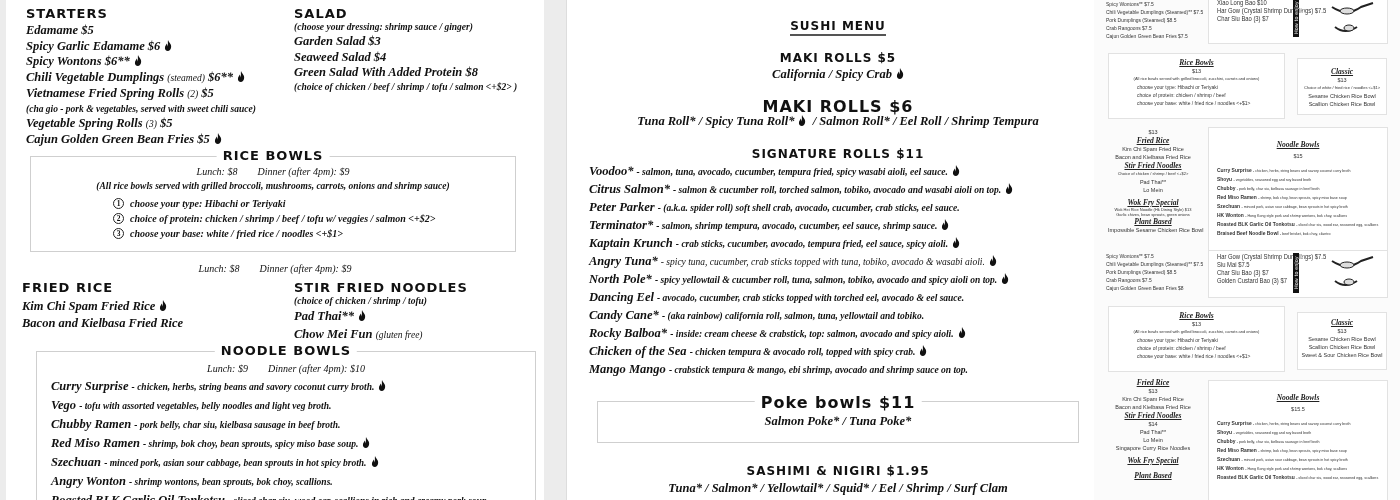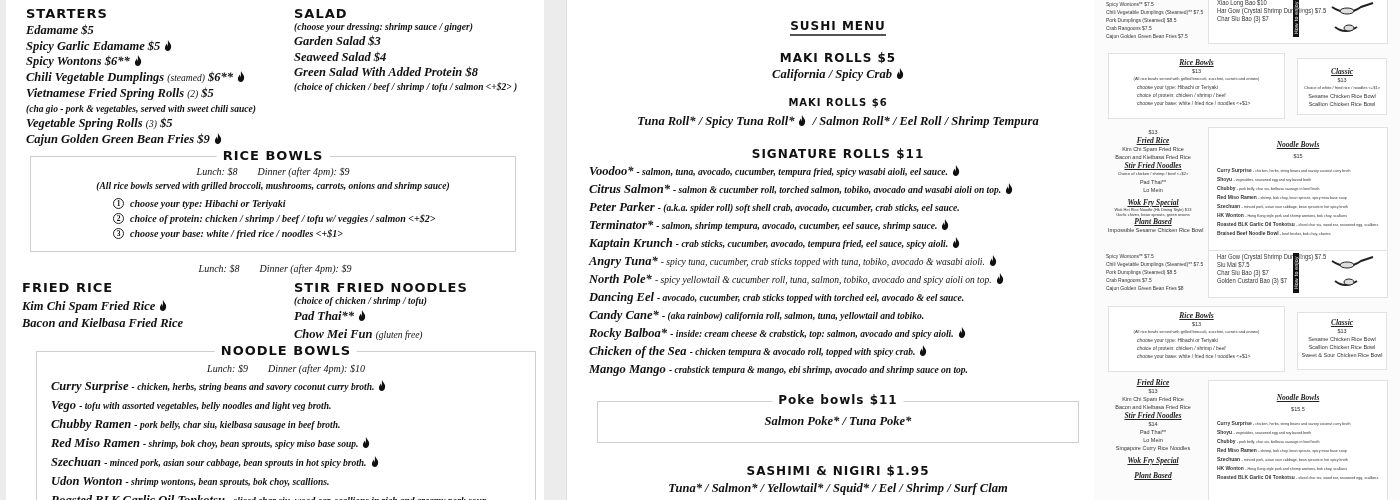--- a/index.html
+++ b/index.html
@@ -53,33 +53,33 @@
   .spoon { position: absolute; }
 </style>
 </head>
 <body>
 
 <div class="pane" id="pane-left">
 
   <div id="starters">
     <div class="hdr">STARTERS</div>
     <div class="item" style="margin-top:2px"><span>Edamame $5</span></div>
-    <div class="item"><span>Spicy Garlic Edamame $5</span><span class="flame"><svg viewBox="0 0 8 11">
+    <div class="item"><span>Spicy Garlic Edamame $6</span><span class="flame"><svg viewBox="0 0 8 11">
             <path d="M4 0C5 3 8 4 7 8C6.5 10 5 11 4 11C2 11 0.5 9.5 1 7C1.3 5.5 2.5 5 2.5 3.5C3.5 4.5 3.5 5.5 3.3 6.5C4.5 5 3.5 2 4 0Z" fill="#111"></path>
           </svg></span></div>
     <div class="item"><span>Spicy Wontons $6**</span><span class="flame"><svg viewBox="0 0 8 11">
             <path d="M4 0C5 3 8 4 7 8C6.5 10 5 11 4 11C2 11 0.5 9.5 1 7C1.3 5.5 2.5 5 2.5 3.5C3.5 4.5 3.5 5.5 3.3 6.5C4.5 5 3.5 2 4 0Z" fill="#111"></path>
           </svg></span></div>
     <div class="item"><span>Chili Vegetable Dumplings</span> <span class="small">(steamed)</span> <span>$6**</span><span class="flame"><svg viewBox="0 0 8 11">
             <path d="M4 0C5 3 8 4 7 8C6.5 10 5 11 4 11C2 11 0.5 9.5 1 7C1.3 5.5 2.5 5 2.5 3.5C3.5 4.5 3.5 5.5 3.3 6.5C4.5 5 3.5 2 4 0Z" fill="#111"></path>
           </svg></span></div>
     <div class="item"><span>Vietnamese Fried Spring Rolls</span> <span class="small">(2)</span> <span>$5</span></div>
     <div class="note" style="font-weight:bold">(cha gio - pork &amp; vegetables, served with sweet chili sauce)</div>
     <div class="item"><span>Vegetable Spring Rolls</span> <span class="small">(3)</span> <span>$5</span></div>
-    <div class="item"><span>Cajun Golden Green Bean Fries $9</span><span class="flame"><svg viewBox="0 0 8 11">
+    <div class="item"><span>Cajun Golden Green Bean Fries $5</span><span class="flame"><svg viewBox="0 0 8 11">
             <path d="M4 0C5 3 8 4 7 8C6.5 10 5 11 4 11C2 11 0.5 9.5 1 7C1.3 5.5 2.5 5 2.5 3.5C3.5 4.5 3.5 5.5 3.3 6.5C4.5 5 3.5 2 4 0Z" fill="#111"></path>
           </svg></span></div>
   </div>
 
   <div id="salad">
     <div class="hdr">SALAD</div>
     <div class="note" style="font-weight:bold">(choose your dressing: shrimp sauce / ginger)</div>
     <div class="item">Garden Salad $3</div>
     <div class="item">Seaweed Salad  $4</div>
     <div class="item">Green Salad With Added Protein $8</div>
@@ -138,34 +138,34 @@
             <path d="M4 0C5 3 8 4 7 8C6.5 10 5 11 4 11C2 11 0.5 9.5 1 7C1.3 5.5 2.5 5 2.5 3.5C3.5 4.5 3.5 5.5 3.3 6.5C4.5 5 3.5 2 4 0Z" fill="#111"></path>
           </svg></span></div>
     <div class="item nb-item" style="top:46px"><span>Vego</span> <span class="small" style="font-weight:bold">- tofu with assorted vegetables, belly noodles and light veg broth.</span></div>
     <div class="item nb-item" style="top:65px"><span>Chubby Ramen</span> <span class="small" style="font-weight:bold">- pork belly, char siu, kielbasa sausage in beef broth.</span></div>
     <div class="item nb-item" style="top:84px"><span>Red Miso Ramen</span> <span class="small" style="font-weight:bold">- shrimp, bok choy, bean sprouts, spicy miso base soup.</span><span class="flame"><svg viewBox="0 0 8 11">
             <path d="M4 0C5 3 8 4 7 8C6.5 10 5 11 4 11C2 11 0.5 9.5 1 7C1.3 5.5 2.5 5 2.5 3.5C3.5 4.5 3.5 5.5 3.3 6.5C4.5 5 3.5 2 4 0Z" fill="#111"></path>
           </svg></span></div>
     <div class="item nb-item" style="top:103px"><span>Szechuan</span> <span class="small" style="font-weight:bold">- minced pork, asian sour cabbage, bean sprouts in hot spicy broth.</span><span class="flame"><svg viewBox="0 0 8 11">
             <path d="M4 0C5 3 8 4 7 8C6.5 10 5 11 4 11C2 11 0.5 9.5 1 7C1.3 5.5 2.5 5 2.5 3.5C3.5 4.5 3.5 5.5 3.3 6.5C4.5 5 3.5 2 4 0Z" fill="#111"></path>
           </svg></span></div>
-    <div class="item nb-item" style="top:122px"><span>Udon Wonton</span> <span class="small" style="font-weight:bold">- shrimp wontons, bean sprouts, bok choy, scallions.</span></div>
+    <div class="item nb-item" style="top:122px"><span>Angry Wonton</span> <span class="small" style="font-weight:bold">- shrimp wontons, bean sprouts, bok choy, scallions.</span></div>
     <div class="item nb-item" style="top:141px"><span>Roasted BLK Garlic Oil Tonkotsu</span> <span class="small" style="font-weight:bold">- sliced char siu, wood ear, scallions in rich and creamy pork soup</span></div>
   </div>
 </div>
 
 <div class="pane" id="pane-mid">
   <div id="sushi-title" class="hdr"><span>SUSHI MENU</span></div>
 
   <div class="mid-center hdr" style="top:51px;font-size:12px">MAKI ROLLS $5</div>
   <div class="mid-center item" style="top:67px"><span>California / Spicy Crab</span><span class="flame"><svg viewBox="0 0 8 11">
           <path d="M4 0C5 3 8 4 7 8C6.5 10 5 11 4 11C2 11 0.5 9.5 1 7C1.3 5.5 2.5 5 2.5 3.5C3.5 4.5 3.5 5.5 3.3 6.5C4.5 5 3.5 2 4 0Z" fill="#111"></path>
         </svg></span></div>
 
-  <div class="mid-center hdr" style="top:97px;font-size:10px">MAKI ROLLS $6</div>
+  <div class="mid-center hdr" style="top:97px;font-size:16px">MAKI ROLLS $6</div>
   <div class="mid-center item" style="top:114px"><span>Tuna Roll* / Spicy Tuna Roll*</span><span class="flame"><svg viewBox="0 0 8 11">
           <path d="M4 0C5 3 8 4 7 8C6.5 10 5 11 4 11C2 11 0.5 9.5 1 7C1.3 5.5 2.5 5 2.5 3.5C3.5 4.5 3.5 5.5 3.3 6.5C4.5 5 3.5 2 4 0Z" fill="#111"></path>
         </svg></span>&nbsp;&nbsp;<span>/ Salmon Roll* / Eel Roll / Shrimp Tempura</span></div>
 
   <div class="mid-center hdr" style="top:147px;font-size:12px">SIGNATURE ROLLS $11</div>
 
   <div class="sig-row item" style="top:164px"><span>Voodoo*</span> <span class="small" style="font-weight:bold">- salmon, tuna, avocado, cucumber, tempura fried, spicy wasabi aioli, eel sauce.</span><span class="flame"><svg viewBox="0 0 8 11">
           <path d="M4 0C5 3 8 4 7 8C6.5 10 5 11 4 11C2 11 0.5 9.5 1 7C1.3 5.5 2.5 5 2.5 3.5C3.5 4.5 3.5 5.5 3.3 6.5C4.5 5 3.5 2 4 0Z" fill="#111"></path>
         </svg></span></div>
   <div class="sig-row item" style="top:182px"><span>Citrus Salmon*</span> <span class="small" style="font-weight:bold">- salmon &amp; cucumber roll, torched salmon, tobiko,  avocado and wasabi aioli on top.</span><span class="flame"><svg viewBox="0 0 8 11">
@@ -174,35 +174,35 @@
   <div class="sig-row item" style="top:200px"><span>Peter Parker</span> <span class="small" style="font-weight:bold">- (a.k.a. spider roll) soft shell crab, avocado, cucumber, crab sticks, eel sauce.</span></div>
   <div class="sig-row item" style="top:218px"><span>Terminator*</span> <span class="small" style="font-weight:bold">- salmon, shrimp tempura, avocado, cucumber, eel sauce, shrimp sauce.</span><span class="flame"><svg viewBox="0 0 8 11">
           <path d="M4 0C5 3 8 4 7 8C6.5 10 5 11 4 11C2 11 0.5 9.5 1 7C1.3 5.5 2.5 5 2.5 3.5C3.5 4.5 3.5 5.5 3.3 6.5C4.5 5 3.5 2 4 0Z" fill="#111"></path>
         </svg></span></div>
   <div class="sig-row item" style="top:236px"><span>Kaptain Krunch</span> <span class="small" style="font-weight:bold">- crab sticks, cucumber, avocado, tempura fried, eel sauce, spicy aioli.</span><span class="flame"><svg viewBox="0 0 8 11">
           <path d="M4 0C5 3 8 4 7 8C6.5 10 5 11 4 11C2 11 0.5 9.5 1 7C1.3 5.5 2.5 5 2.5 3.5C3.5 4.5 3.5 5.5 3.3 6.5C4.5 5 3.5 2 4 0Z" fill="#111"></path>
         </svg></span></div>
   <div class="sig-row item" style="top:254px"><span>Angry Tuna*</span> <span class="small" style="font-weight:normal">- spicy tuna, cucumber, crab sticks  topped with tuna, tobiko,  avocado &amp; wasabi aioli.</span><span class="flame"><svg viewBox="0 0 8 11">
           <path d="M4 0C5 3 8 4 7 8C6.5 10 5 11 4 11C2 11 0.5 9.5 1 7C1.3 5.5 2.5 5 2.5 3.5C3.5 4.5 3.5 5.5 3.3 6.5C4.5 5 3.5 2 4 0Z" fill="#111"></path>
         </svg></span></div>
-  <div class="sig-row item" style="top:272px"><span>North Pole*</span> <span class="small" style="font-weight:normal">- spicy yellowtail &amp; cucumber roll, tuna, salmon, tobiko, avocado and spicy aioli on top.</span><span class="flame"><svg viewBox="0 0 8 11">
+  <div class="sig-row item" style="top:272px"><span>North Pole*</span> <span class="small" style="font-weight:bold">- spicy yellowtail &amp; cucumber roll, tuna, salmon, tobiko, avocado and spicy aioli on top.</span><span class="flame"><svg viewBox="0 0 8 11">
           <path d="M4 0C5 3 8 4 7 8C6.5 10 5 11 4 11C2 11 0.5 9.5 1 7C1.3 5.5 2.5 5 2.5 3.5C3.5 4.5 3.5 5.5 3.3 6.5C4.5 5 3.5 2 4 0Z" fill="#111"></path>
         </svg></span></div>
   <div class="sig-row item" style="top:290px"><span>Dancing Eel</span> <span class="small" style="font-weight:bold">- avocado, cucumber, crab sticks topped with torched eel, avocado &amp; eel sauce.</span></div>
   <div class="sig-row item" style="top:308px"><span>Candy Cane*</span> <span class="small" style="font-weight:bold">- (aka rainbow) california roll, salmon, tuna, yellowtail and tobiko.</span></div>
   <div class="sig-row item" style="top:326px"><span>Rocky Balboa*</span> <span class="small" style="font-weight:bold">- inside: cream cheese &amp; crabstick, top: salmon, avocado and spicy aioli.</span><span class="flame"><svg viewBox="0 0 8 11">
           <path d="M4 0C5 3 8 4 7 8C6.5 10 5 11 4 11C2 11 0.5 9.5 1 7C1.3 5.5 2.5 5 2.5 3.5C3.5 4.5 3.5 5.5 3.3 6.5C4.5 5 3.5 2 4 0Z" fill="#111"></path>
         </svg></span></div>
   <div class="sig-row item" style="top:344px"><span>Chicken of the Sea</span> <span class="small" style="font-weight:bold">- chicken tempura &amp; avocado roll, topped with spicy crab.</span><span class="flame"><svg viewBox="0 0 8 11">
           <path d="M4 0C5 3 8 4 7 8C6.5 10 5 11 4 11C2 11 0.5 9.5 1 7C1.3 5.5 2.5 5 2.5 3.5C3.5 4.5 3.5 5.5 3.3 6.5C4.5 5 3.5 2 4 0Z" fill="#111"></path>
         </svg></span></div>
   <div class="sig-row item" style="top:362px"><span>Mango Mango</span> <span class="small" style="font-weight:bold">- crabstick tempura &amp; mango, ebi shrimp, avocado and shrimp sauce on top.</span></div>
 
   <div class="boxed" id="poke-box">
-    <div class="box-title hdr" style="text-transform:none;font-size:12px">Poke bowls $11</div>
+    <div class="box-title hdr" style="text-transform:none;font-size:16px">Poke bowls $11</div>
     <div class="item centered" style="margin-top:12px">Salmon Poke* / Tuna Poke*</div>
   </div>
 
   <div class="mid-center hdr" style="top:464px;font-size:12px">SASHIMI &amp; NIGIRI $1.95</div>
   <div class="mid-center item" style="top:481px">Tuna* / Salmon* / Yellowtail* / Squid* / Eel / Shrimp / Surf Clam</div>
 </div>
 
 <div class="pane" id="pane-right">
 
   <div style="position:absolute;left:12px;top:0">

